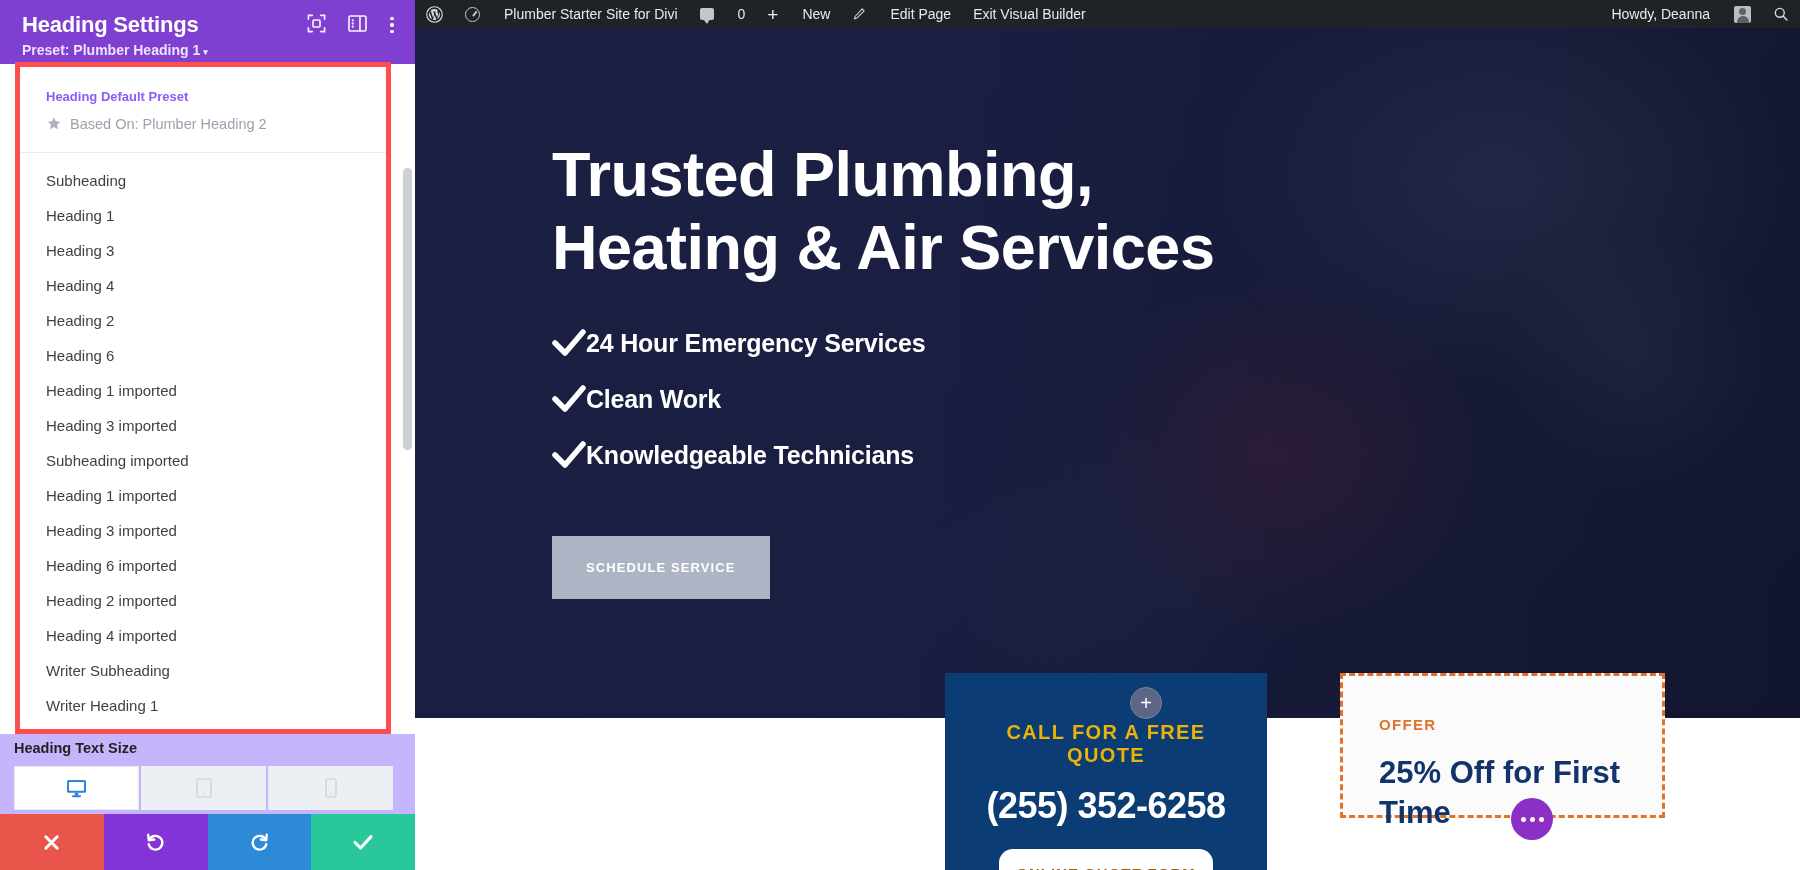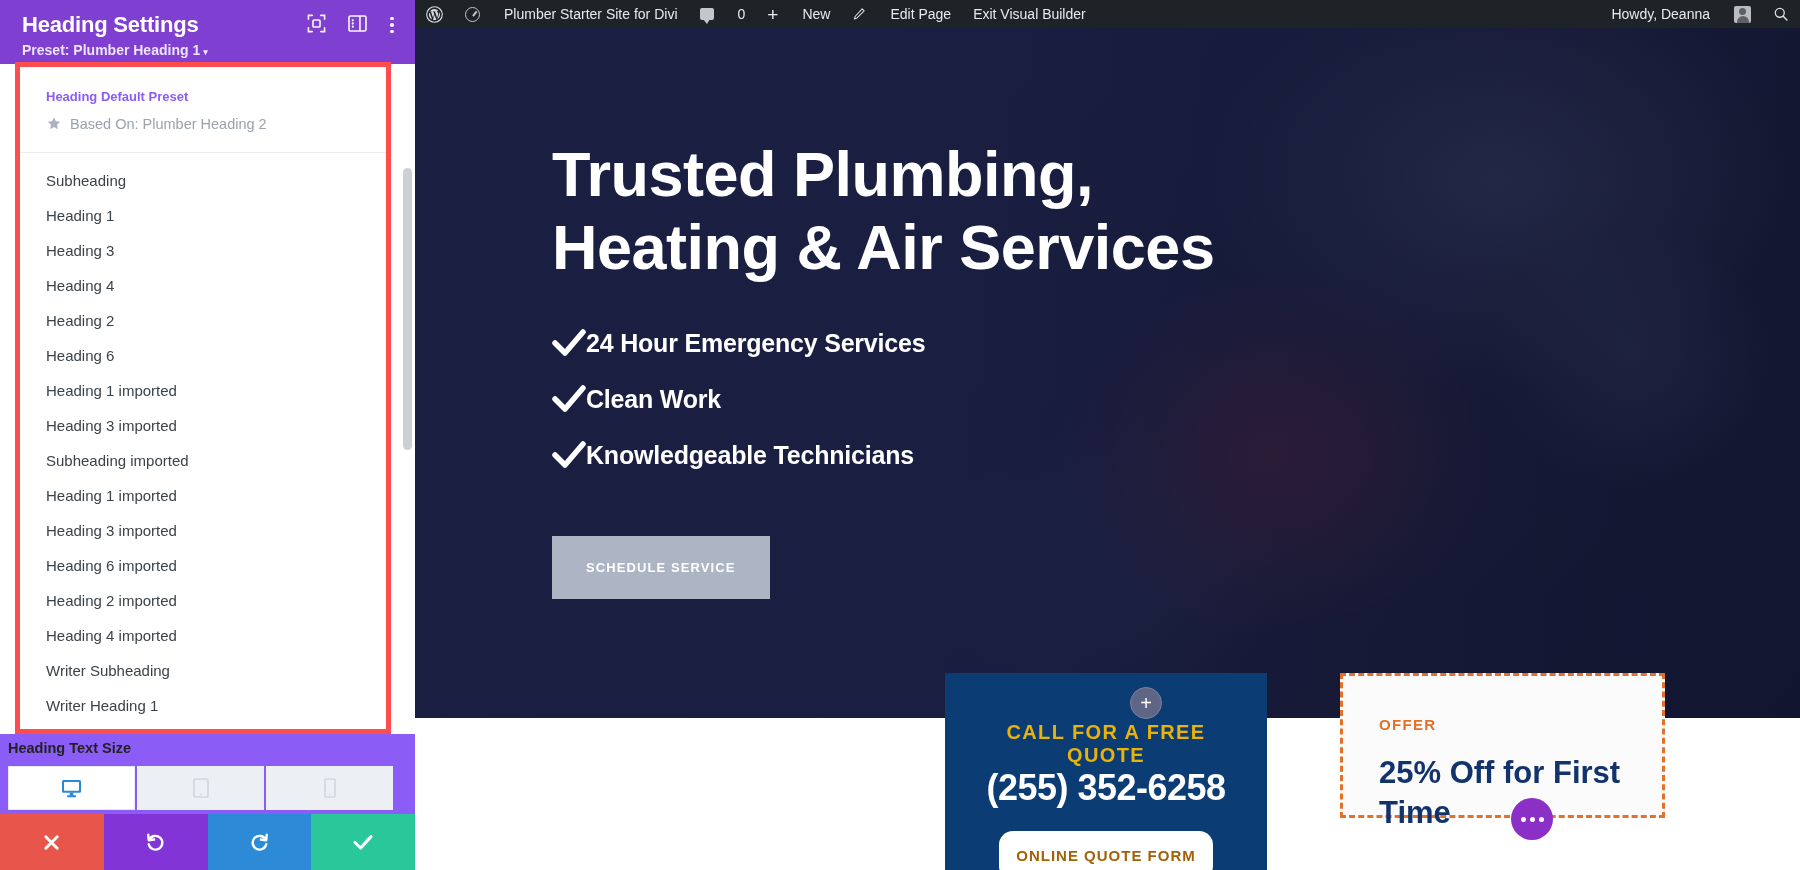--- a/index.html
+++ b/index.html
@@ -51,21 +51,21 @@
     color:#fff; font-size:20px; line-height:1; z-index:6; border:1px solid #7a819c;
   }
 
   
   .lower { position:absolute; left:0; top:718px; width:1385px; height:152px; background:#fff; }
   .quote-card {
     position:absolute; left:530px; top:673px; width:322px; height:197px;
     background:#0c3c74; z-index:5; padding: 48px 40px 0 40px; text-align:center;
   }
   .quote-card .lbl { color:#eab308; font-size:20px; font-weight:700; letter-spacing:1.4px; }
-  .quote-card .tel { color:#fff; font-size:36px; font-weight:700; letter-spacing:-0.5px; }
+  .quote-card .tel { color:#fff; font-size:36px; font-weight:700; margin-top:18px; letter-spacing:-0.5px; }
   .quote-card .formbtn {
     margin: 22px auto 0; width:214px; background:#fff; color:#a16207;
     font-size:15px; font-weight:700; letter-spacing:1px; padding:16px 0; text-align:center;border-radius:14px;
   }
   .offer-card {
     position:absolute; left:925px; top:673px; width:325px; height:145px;
     background:#fbfbfb; border:3px dashed #e2712a; z-index:5; padding: 40px 36px 0 36px;
   }
   .offer-card .tag { color:#e2712a; font-size:15px; font-weight:700; letter-spacing:1.3px; }
   .offer-card .head { color:#12336b; font-size:31px; font-weight:700; line-height:1.28; margin-top:20px; }
@@ -128,22 +128,22 @@
   .dd-list { padding: 10px 0 0 0; }
   .dd-item { padding:9px 26px; font-size:15px; color:#3b434a; cursor:pointer; }
 
   
   .panel-scroll {
     position:absolute; right:3px; top:168px; width:9px; height:282px;
     background:#ccd0d6; border-radius:5px; z-index:55;
   }
 
   .panel-body {
-    position:absolute; left:0; top:734px; width:415px; bottom:56px; background:#8b5cf6;
-    padding: 6px 22px 0 8px;
+    position:absolute; left:0; top:734px; width:415px; bottom:56px; background:#c4b5fd;
+    padding: 6px 22px 0 14px;
   }
   .field-label { font-size:14.5px; color:#222; font-weight:700; margin-bottom:10px; }
   .device-row { display:flex; gap:2px; }
   .device-btn {
     flex:1 1 0; height:44px; background:#eceff3; display:flex; align-items:center; justify-content:center;
   }
   .device-btn.active { background:#fff; box-shadow: inset 0 0 0 1px #e6e9ed; }
   .device-btn svg { display:block; }
 
   .panel-foot {

